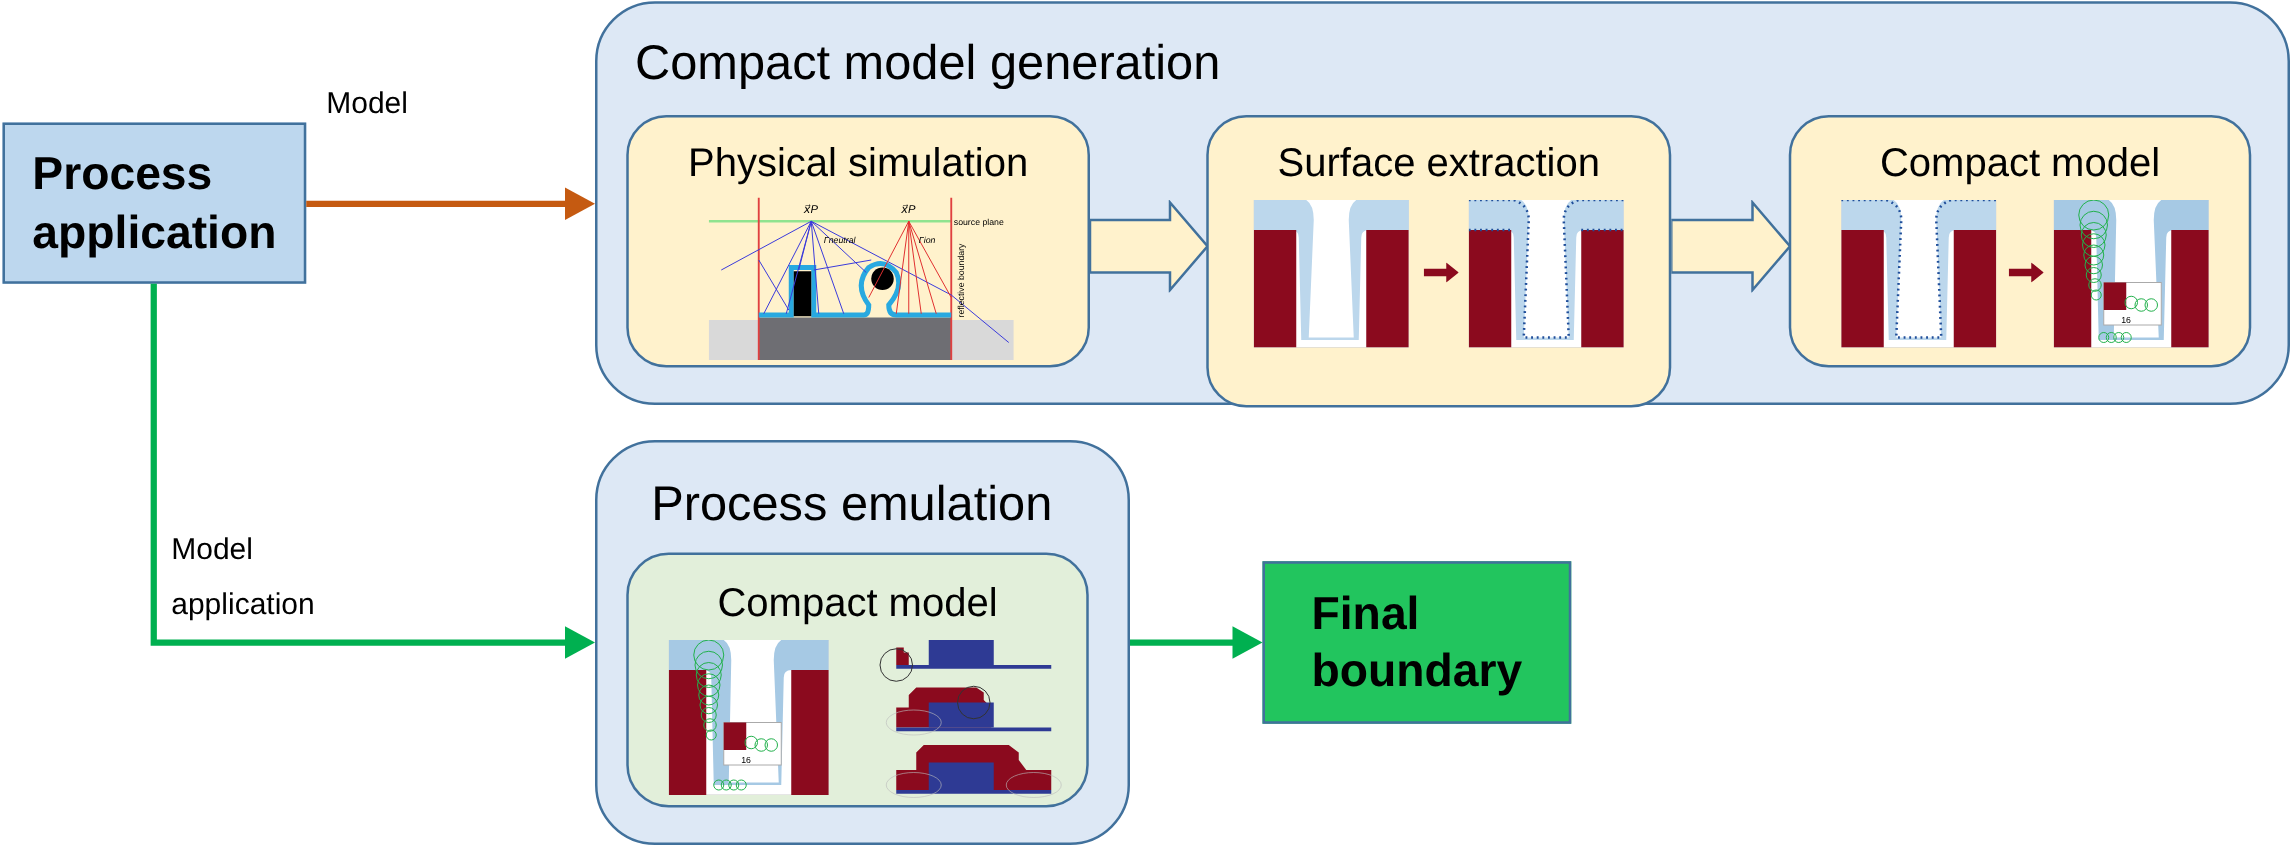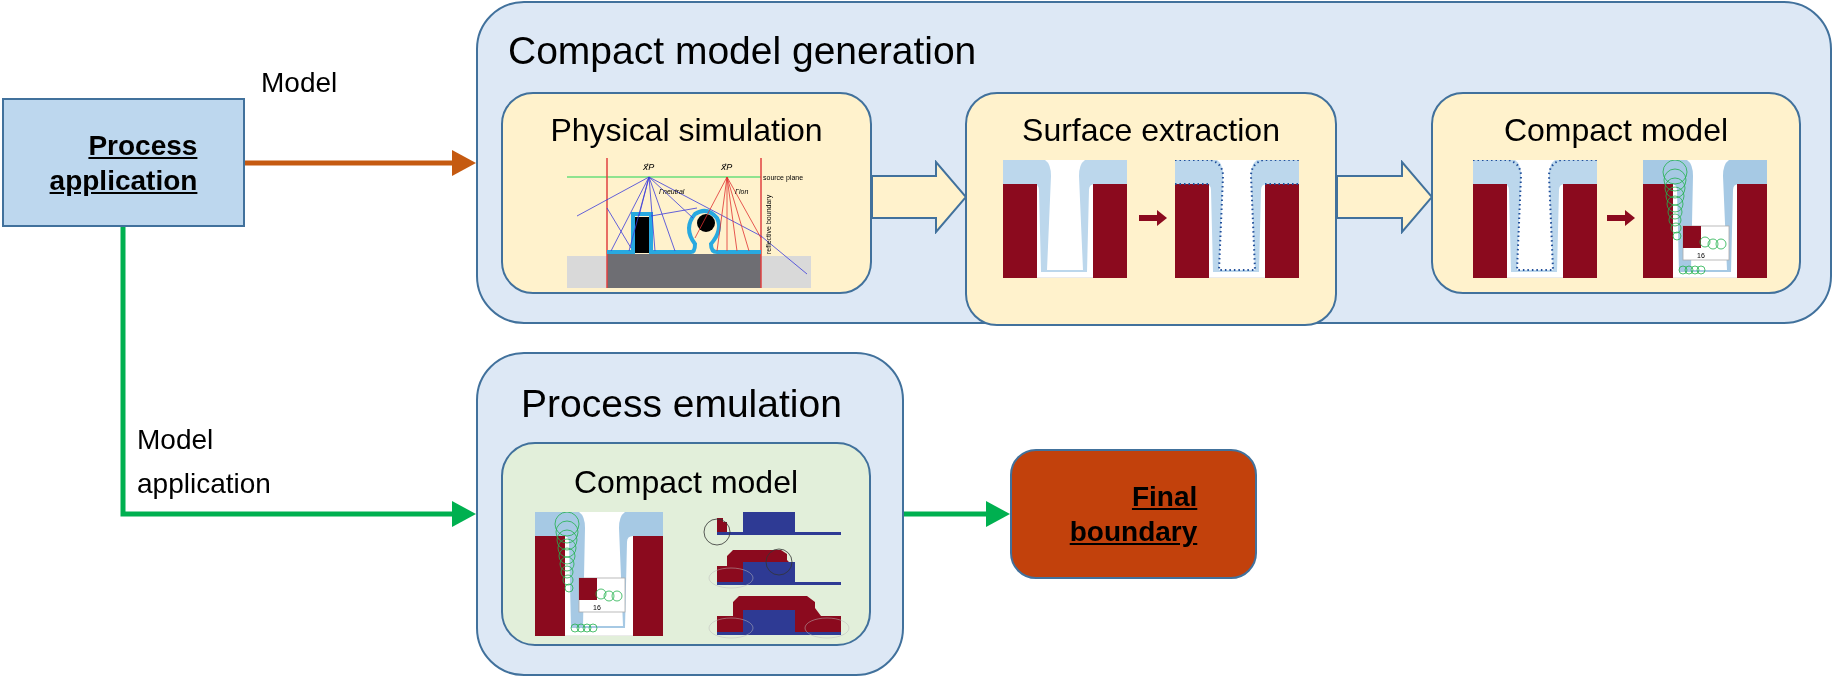--- a/index.html
+++ b/index.html
@@ -4,23 +4,23 @@
 <style>
   html, body { margin:0; padding:0; background:#ffffff; }
   body { width:1834px; height:677px; position:relative; overflow:hidden;
          font-family:"Liberation Sans", "DejaVu Sans", sans-serif; color:#000; }
   .abs { position:absolute; box-sizing:border-box; }
   .outer { background:#dde8f5; border:2px solid #41719c; border-radius:48px; }
   .inner-yellow { background:#fff2cc; border:2px solid #41719c; border-radius:32px; }
   .inner-green { background:#e2efda; border:2px solid #41719c; border-radius:34px; }
   .group-title { position:absolute; font-size:39px; white-space:nowrap; }
   .card-title { position:absolute; left:0; right:0; text-align:center; font-size:32px; white-space:nowrap; }
-  .rectbox { display:flex; align-items:center; justify-content:center; text-align:right;
-             font-weight:bold; font-size:28px; line-height:1.25; border:2px solid #41719c;text-decoration:underline; }
-  .label { position:absolute; font-size:28px; line-height:44px; white-space:nowrap; }
+  .rectbox { display:flex; align-items:center; justify-content:center; text-align:left;
+             font-weight:bold; font-size:37px; line-height:1.25; border:2px solid #41719c; }
+  .label { position:absolute; font-size:24px; line-height:44px; white-space:nowrap; }
   svg.fig { position:absolute; }
 </style>
 </head>
 <body>
 
 <div class="abs rectbox" style="left:2px; top:98px; width:243px; height:129px; background:#bdd7ee;">
   <div>
     <div>Process</div>
     <div>application</div>
   </div>
@@ -209,21 +209,21 @@
     <rect x="40" y="98" width="52" height="22" fill="#2e3a94"></rect>
     <rect x="14" y="120" width="124" height="3" fill="#2e3a94"></rect>
     <g fill="none" stroke="#bbb" stroke-width="0.5">
       <ellipse cx="28" cy="116" rx="22" ry="10"></ellipse>
         <ellipse cx="124" cy="116" rx="22" ry="10"></ellipse>
       <ellipse cx="28" cy="66" rx="22" ry="10"></ellipse>
     </g>
   </svg>
 </div>
 
-<div class="abs rectbox" style="left:1010px; top:449px; width:247px; height:130px; background:#c2410c;border-radius:26px;">
+<div class="abs rectbox" style="left:1010px; top:449px; width:247px; height:130px; background:#22c55e;">
   <div>
     <div>Final</div>
     <div>boundary</div>
   </div>
 </div>
 
 <svg class="fig" style="left:0; top:0;" width="1834" height="677" viewBox="0 0 1834 677">
   <g>
     <line x1="245" y1="163" x2="456" y2="163" stroke="#c55a11" stroke-width="5"></line>
     <polygon points="452,150 476,163 452,176" fill="#c55a11"></polygon>

